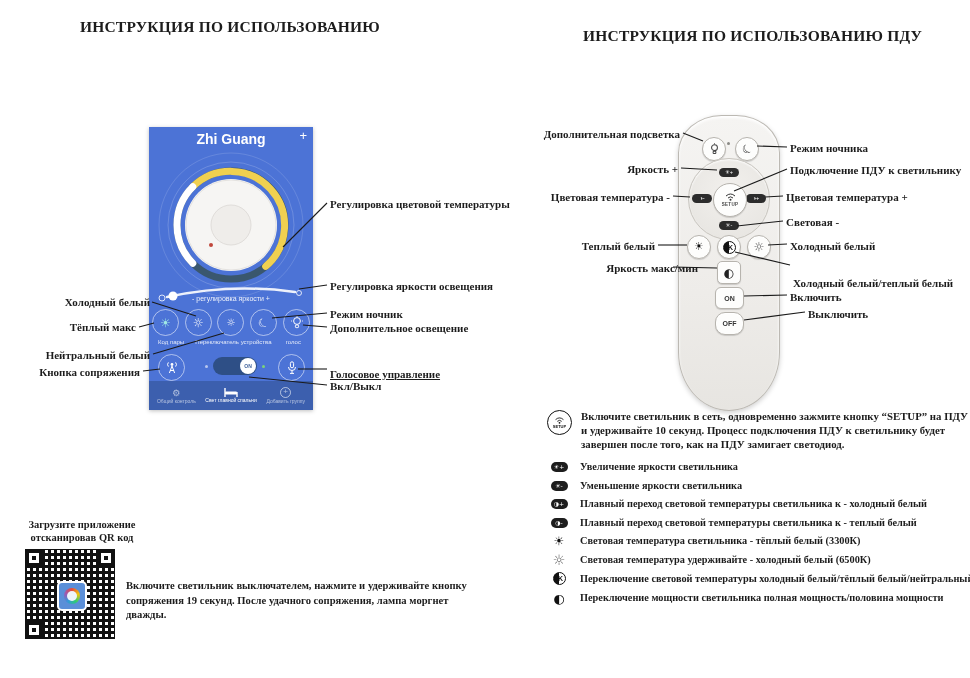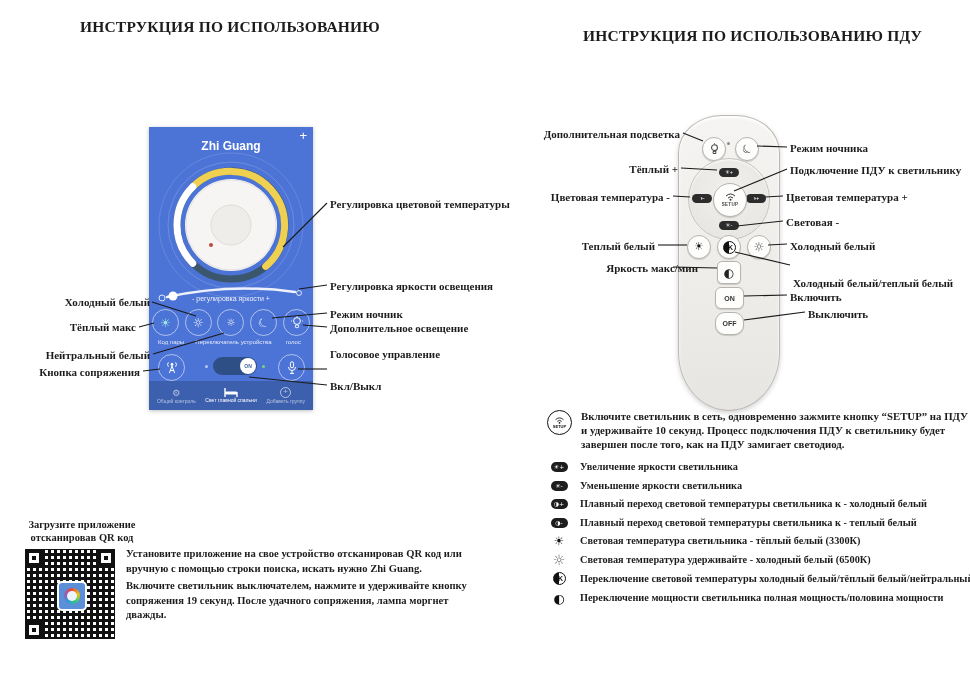--- a/index.html
+++ b/index.html
@@ -9,22 +9,22 @@
   
   .doc-title{font-weight:bold;font-size:15.5px;text-align:center;line-height:21px;letter-spacing:.2px;}
   .callout{position:absolute;font-weight:bold;font-size:11px;line-height:12px;white-space:nowrap;}
   .callout.r{text-align:right;}
   .para{position:absolute;font-weight:bold;font-size:10.6px;line-height:14.5px;}
   
   svg.lines{position:absolute;left:0;top:0;z-index:4;pointer-events:none;}
   
   .phone{position:absolute;left:149px;top:127px;width:164px;height:283px;background:#4c73d6;
          box-shadow:0 1px 4px rgba(0,0,0,.25);font-family:"Liberation Sans",sans-serif;}
-  .phone-header{position:absolute;top:12px;left:0;width:100%;text-align:center;color:#fff;
-                font-size:12px;font-weight:bold;}
+  .phone-header{position:absolute;top:4px;left:0;width:100%;text-align:center;color:#fff;
+                font-size:14px;font-weight:bold;}
   .phone-plus{position:absolute;top:1px;right:6px;color:#fff;font-size:13px;font-weight:normal;}
   .app-slider-label{position:absolute;top:168px;width:100%;text-align:center;color:rgba(255,255,255,.9);
                     font-size:7px;}
   .app-iconrow{position:absolute;top:182px;left:0;width:100%;display:flex;justify-content:space-around;}
   .app-circle{width:25px;height:25px;border:1px solid rgba(255,255,255,.55);border-radius:50%;
               display:flex;align-items:center;justify-content:center;color:rgba(255,255,255,.92);
               font-size:12px;line-height:1;}
   .app-labelrow{position:absolute;top:212px;left:0;width:100%;display:flex;color:rgba(255,255,255,.85);
                 font-size:6px;}
   .app-labelrow span:nth-child(1){width:27%;text-align:center;}
@@ -209,38 +209,37 @@
 
   <div class="callout r" style="left:20px;top:296px;width:130px;">Холодный белый</div>
   <div class="callout r" style="left:20px;top:321px;width:116px;">Тёплый макс</div>
   <div class="callout r" style="left:15px;top:349px;width:135px;">Нейтральный белый</div>
   <div class="callout r" style="left:15px;top:366px;width:125px;">Кнопка сопряжения</div>
 
   <div class="callout" style="left:330px;top:198px;">Регулировка цветовой температуры</div>
   <div class="callout" style="left:330px;top:280px;">Регулировка яркости освещения</div>
   <div class="callout" style="left:330px;top:308px;">Режим ночник</div>
   <div class="callout" style="left:330px;top:322px;">Дополнительное освещение</div>
-  <div class="callout" style="left:330px;top:348px;">Голосовое управление</div>
+  <div class="callout" style="left:330px;top:368px;text-decoration:underline;">Голосовое управление</div>
   <div class="callout" style="left:330px;top:380px;">Вкл/Выкл</div>
 
   <div class="callout" style="left:18px;top:518px;width:128px;text-align:center;white-space:normal;font-size:10.5px;line-height:13px;">
     <div>Загрузите приложение</div>
     <div>отсканировав QR код</div>
   </div>
   <div class="qr">
     <div class="finder" style="left:2px;top:2px;"></div>
     <div class="finder" style="right:2px;top:2px;"></div>
     <div class="finder" style="left:2px;bottom:2px;"></div>
     <div class="qr-app">
       <div class="qr-app-ring">
           <div class="qr-app-core"></div>
         </div>
     </div>
   </div>
-  <div class="para" style="left:126px;top:547px;width:360px;">Установите приложение на свое устройство отсканировав QR код или вручную с помощью строки поиска, искать нужно Zhi Guang.</div>
   <div class="para" style="left:126px;top:579px;width:362px;">Включите светильник выключателем, нажмите и удерживайте кнопку сопряжения 19 секунд. После удачного сопряжения, лампа моргнет дважды.</div>
 
   <div class="remote">
     <div class="rbtn" style="left:23px;top:21px;width:22px;height:22px;">
       <svg width="11" height="13" viewBox="0 0 12 14">
         <circle cx="6" cy="5" r="3.2" fill="none" stroke="#444" stroke-width="1.1"></circle>
         <rect x="4.5" y="9" width="3" height="2.4" rx="0.8" fill="none" stroke="#444" stroke-width="1.1"></rect>
         <line x1="6" y1="0.2" x2="6" y2="1.2" stroke="#444" stroke-width="1"></line>
       </svg>
     </div>
@@ -281,21 +280,21 @@
     </div>
     <div class="sqbtn" style="left:36px;top:171px;width:27px;height:20px;border-radius:6px;">
       <span class="onoff">ON</span>
     </div>
     <div class="sqbtn" style="left:36px;top:196px;width:27px;height:21px;border-radius:10px;">
       <span class="onoff">OFF</span>
     </div>
   </div>
 
   <div class="callout r" style="left:535px;top:128px;width:145px;">Дополнительная подсветка</div>
-  <div class="callout r" style="left:560px;top:163px;width:118px;">Тёплый +</div>
+  <div class="callout r" style="left:560px;top:163px;width:118px;">Яркость +</div>
   <div class="callout r" style="left:540px;top:191px;width:130px;">Цветовая температура -</div>
   <div class="callout r" style="left:540px;top:240px;width:115px;">Теплый белый</div>
   <div class="callout r" style="left:568px;top:262px;width:130px;">Яркость макс/мин</div>
 
   <div class="callout" style="left:790px;top:142px;">Режим ночника</div>
   <div class="callout" style="left:790px;top:164px;">Подключение ПДУ к светильнику</div>
   <div class="callout" style="left:786px;top:191px;">Цветовая температура +</div>
   <div class="callout" style="left:786px;top:216px;">Световая -</div>
   <div class="callout" style="left:790px;top:240px;">Холодный белый</div>
   <div class="callout" style="left:793px;top:277px;">Холодный белый/теплый белый</div>

